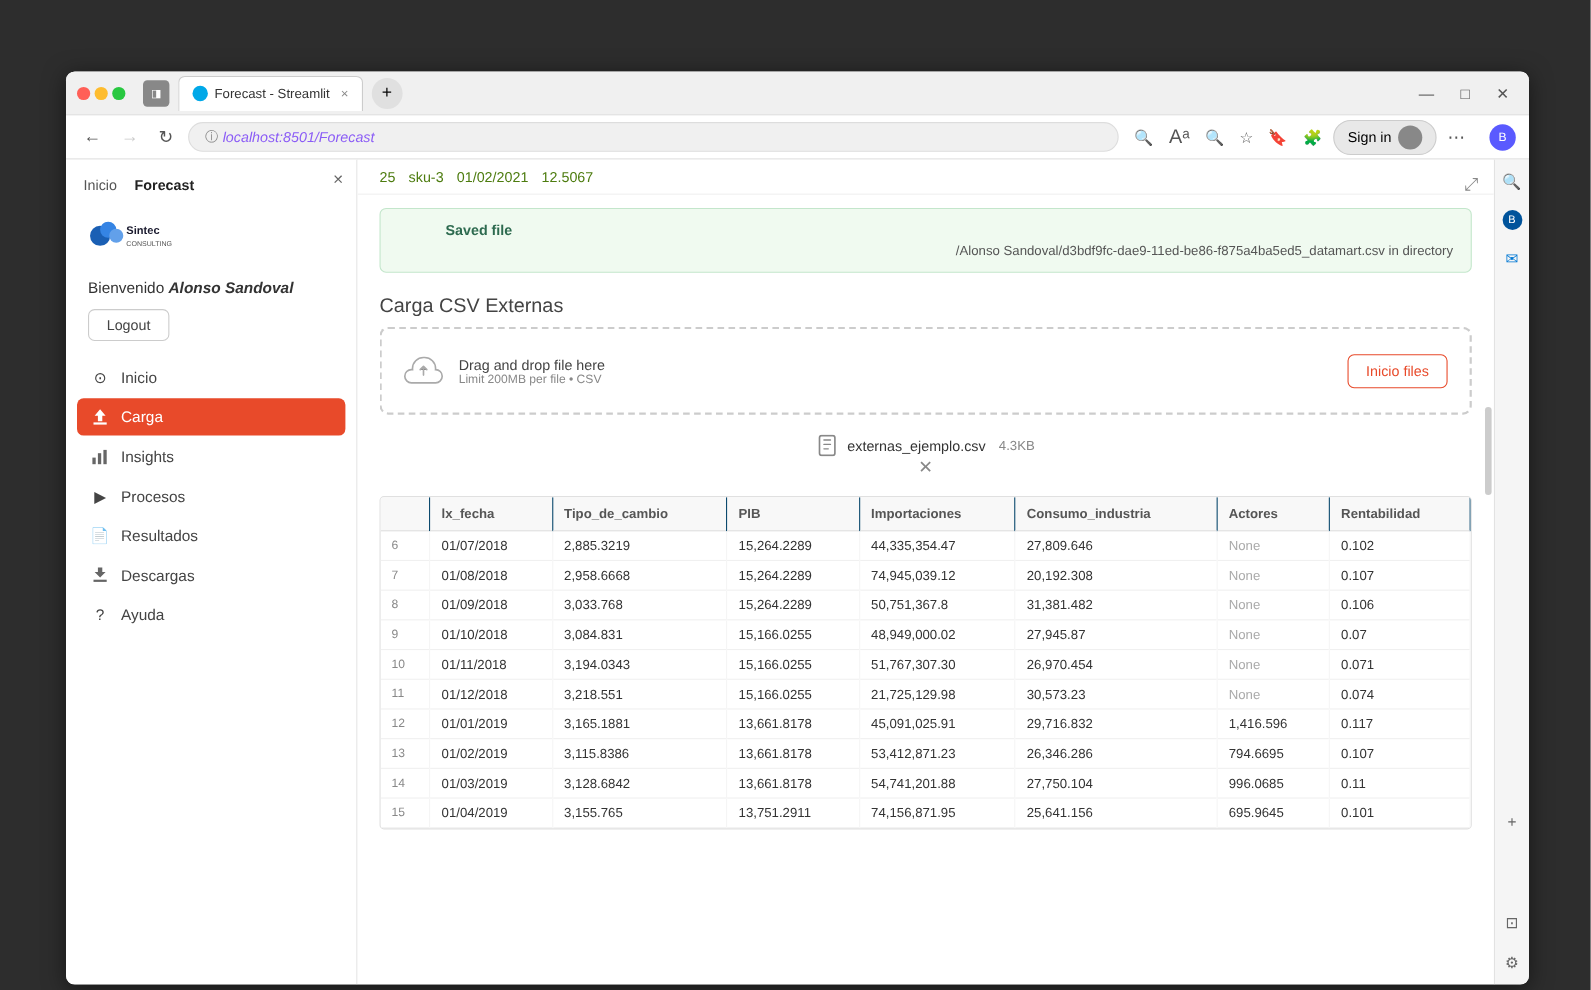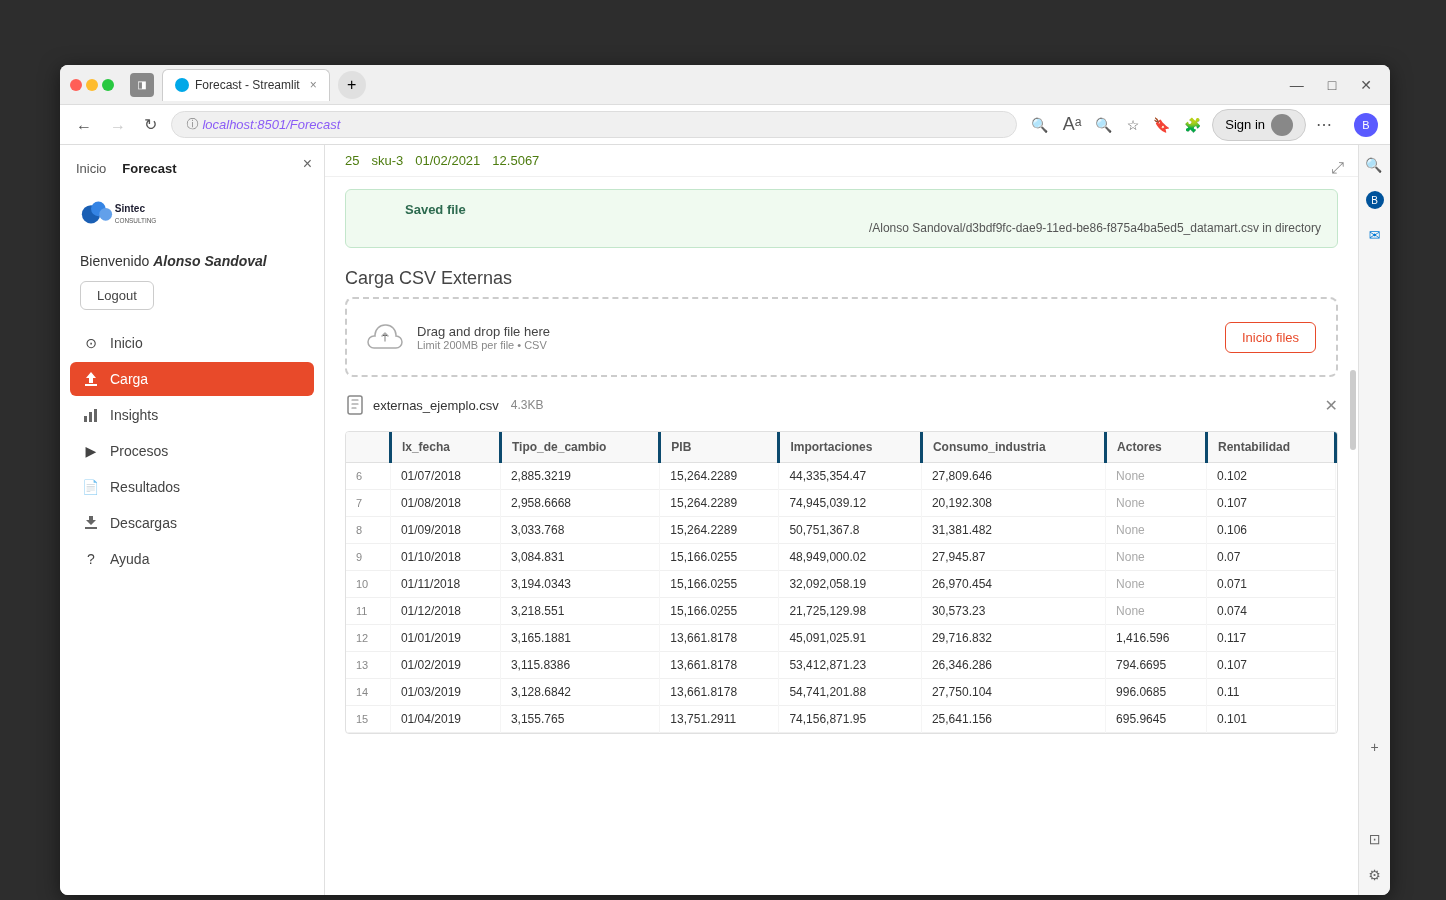--- a/index.html
+++ b/index.html
@@ -247,22 +247,23 @@
       padding: 7px 16px;
       font-size: 13px;
       cursor: pointer;
     }
 
     
     .file-info {
       margin: 0 20px 10px;
       display: flex;
       align-items: center;
-      justify-content: space-between;
+      justify-content: flex-start;
       padding: 6px 0;
+      flex-direction: column;
     }
 
     .file-info-left {
       display: flex;
       align-items: center;
       gap: 8px;
       font-size: 13px;
       color: #333;
     }
 
@@ -290,21 +291,21 @@
       background: #f8f8f8;
       border-bottom: 1px solid #e0e0e0;
     }
 
     thead th {
       padding: 8px 10px;
       text-align: left;
       color: #555;
       font-weight: 600;
       white-space: nowrap;
-      border-right: 3px solid #0c4a6e;
+      border-right: 1px solid #0c4a6e;
     }
 
     tbody tr {
       border-bottom: 1px solid #f0f0f0;
     }
 
     tbody td {
       padding: 6px 10px;
       color: #333;
       white-space: nowrap;
@@ -579,21 +580,21 @@
                 <td>48,949,000.02</td>
                 <td>27,945.87</td>
                 <td style="color: rgb(170, 170, 170);">None</td>
                 <td>0.07</td>
               </tr>
               <tr>
                 <td>10</td>
                 <td>01/11/2018</td>
                 <td>3,194.0343</td>
                 <td>15,166.0255</td>
-                <td>32,092,058.19</td>
+                <td>51,767,307.30</td>
                 <td>26,970.454</td>
                 <td style="color: rgb(170, 170, 170);">None</td>
                 <td>0.071</td>
               </tr>
               <tr>
                 <td>11</td>
                 <td>01/12/2018</td>
                 <td>3,218.551</td>
                 <td>15,166.0255</td>
                 <td>21,725,129.98</td>

